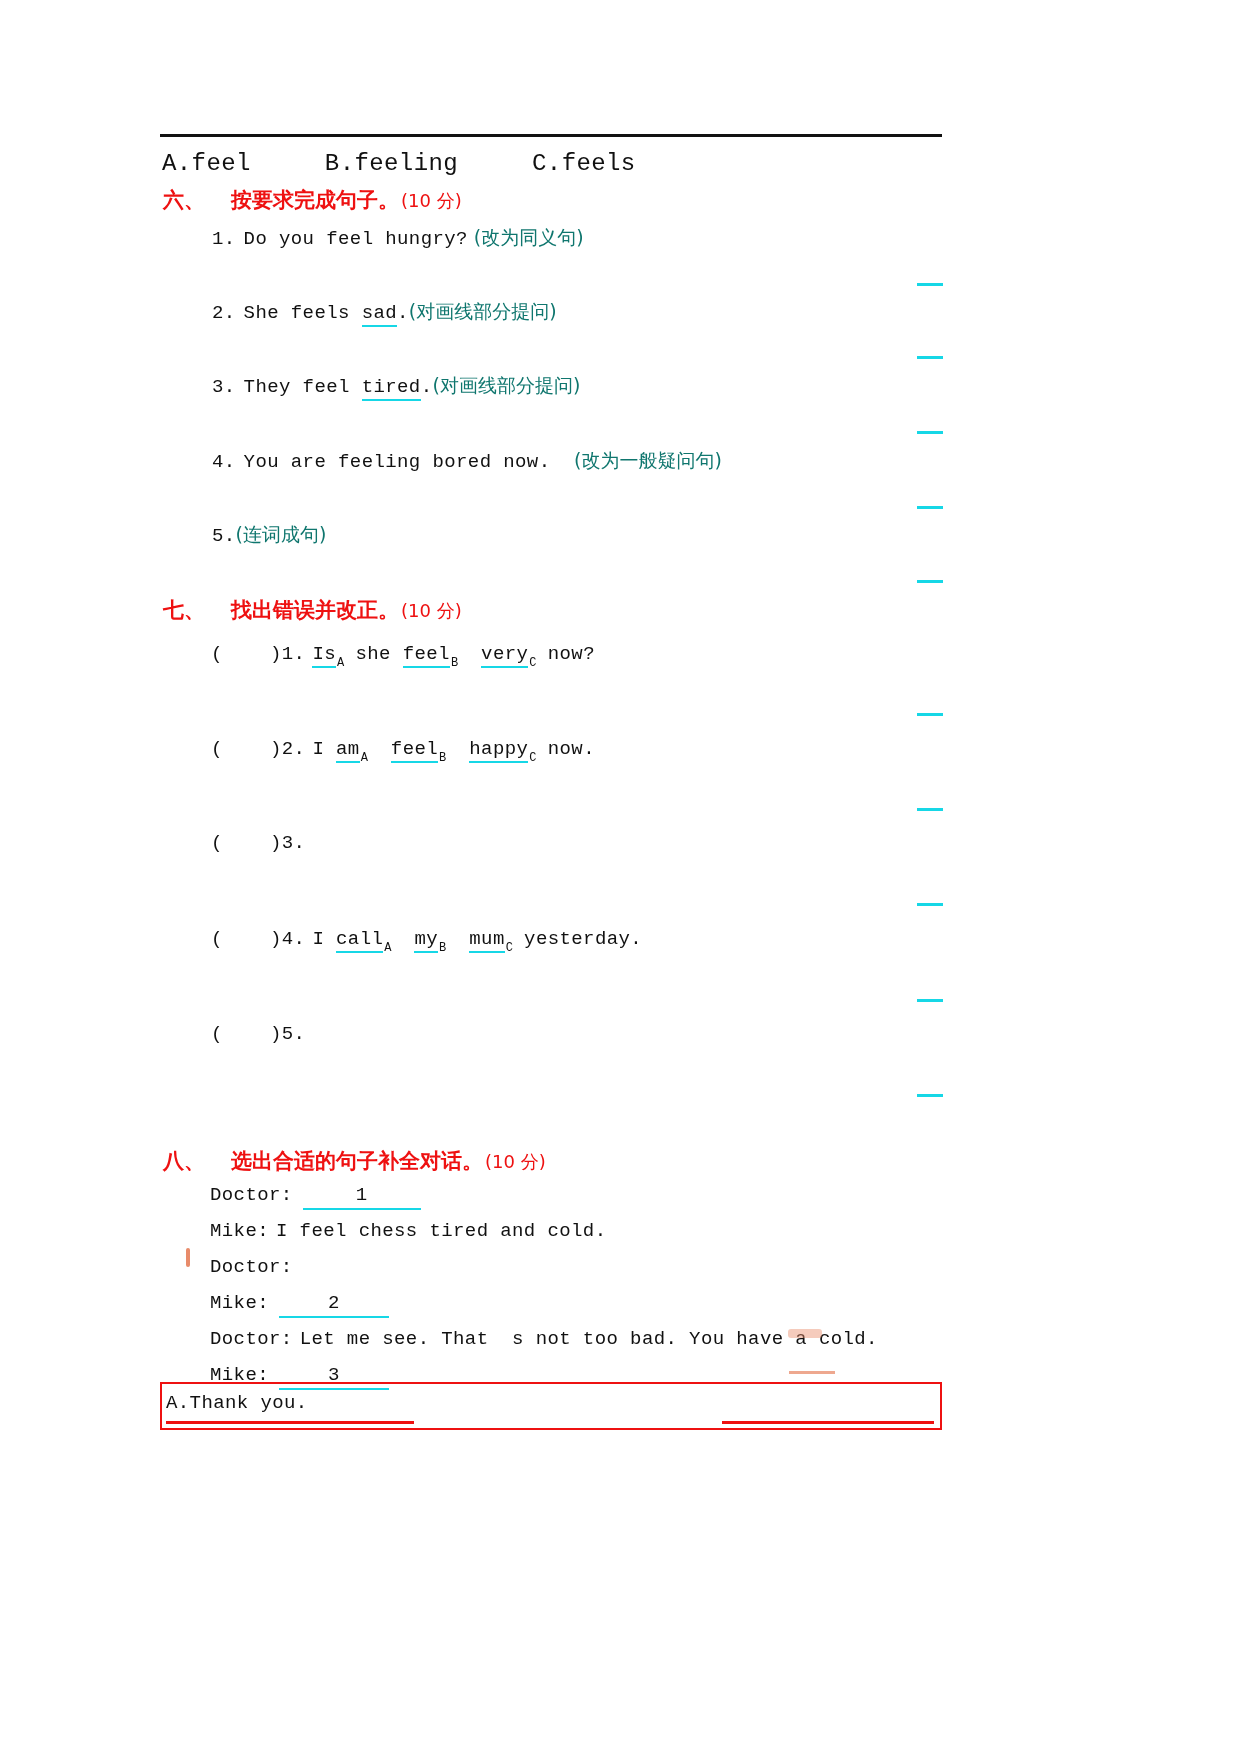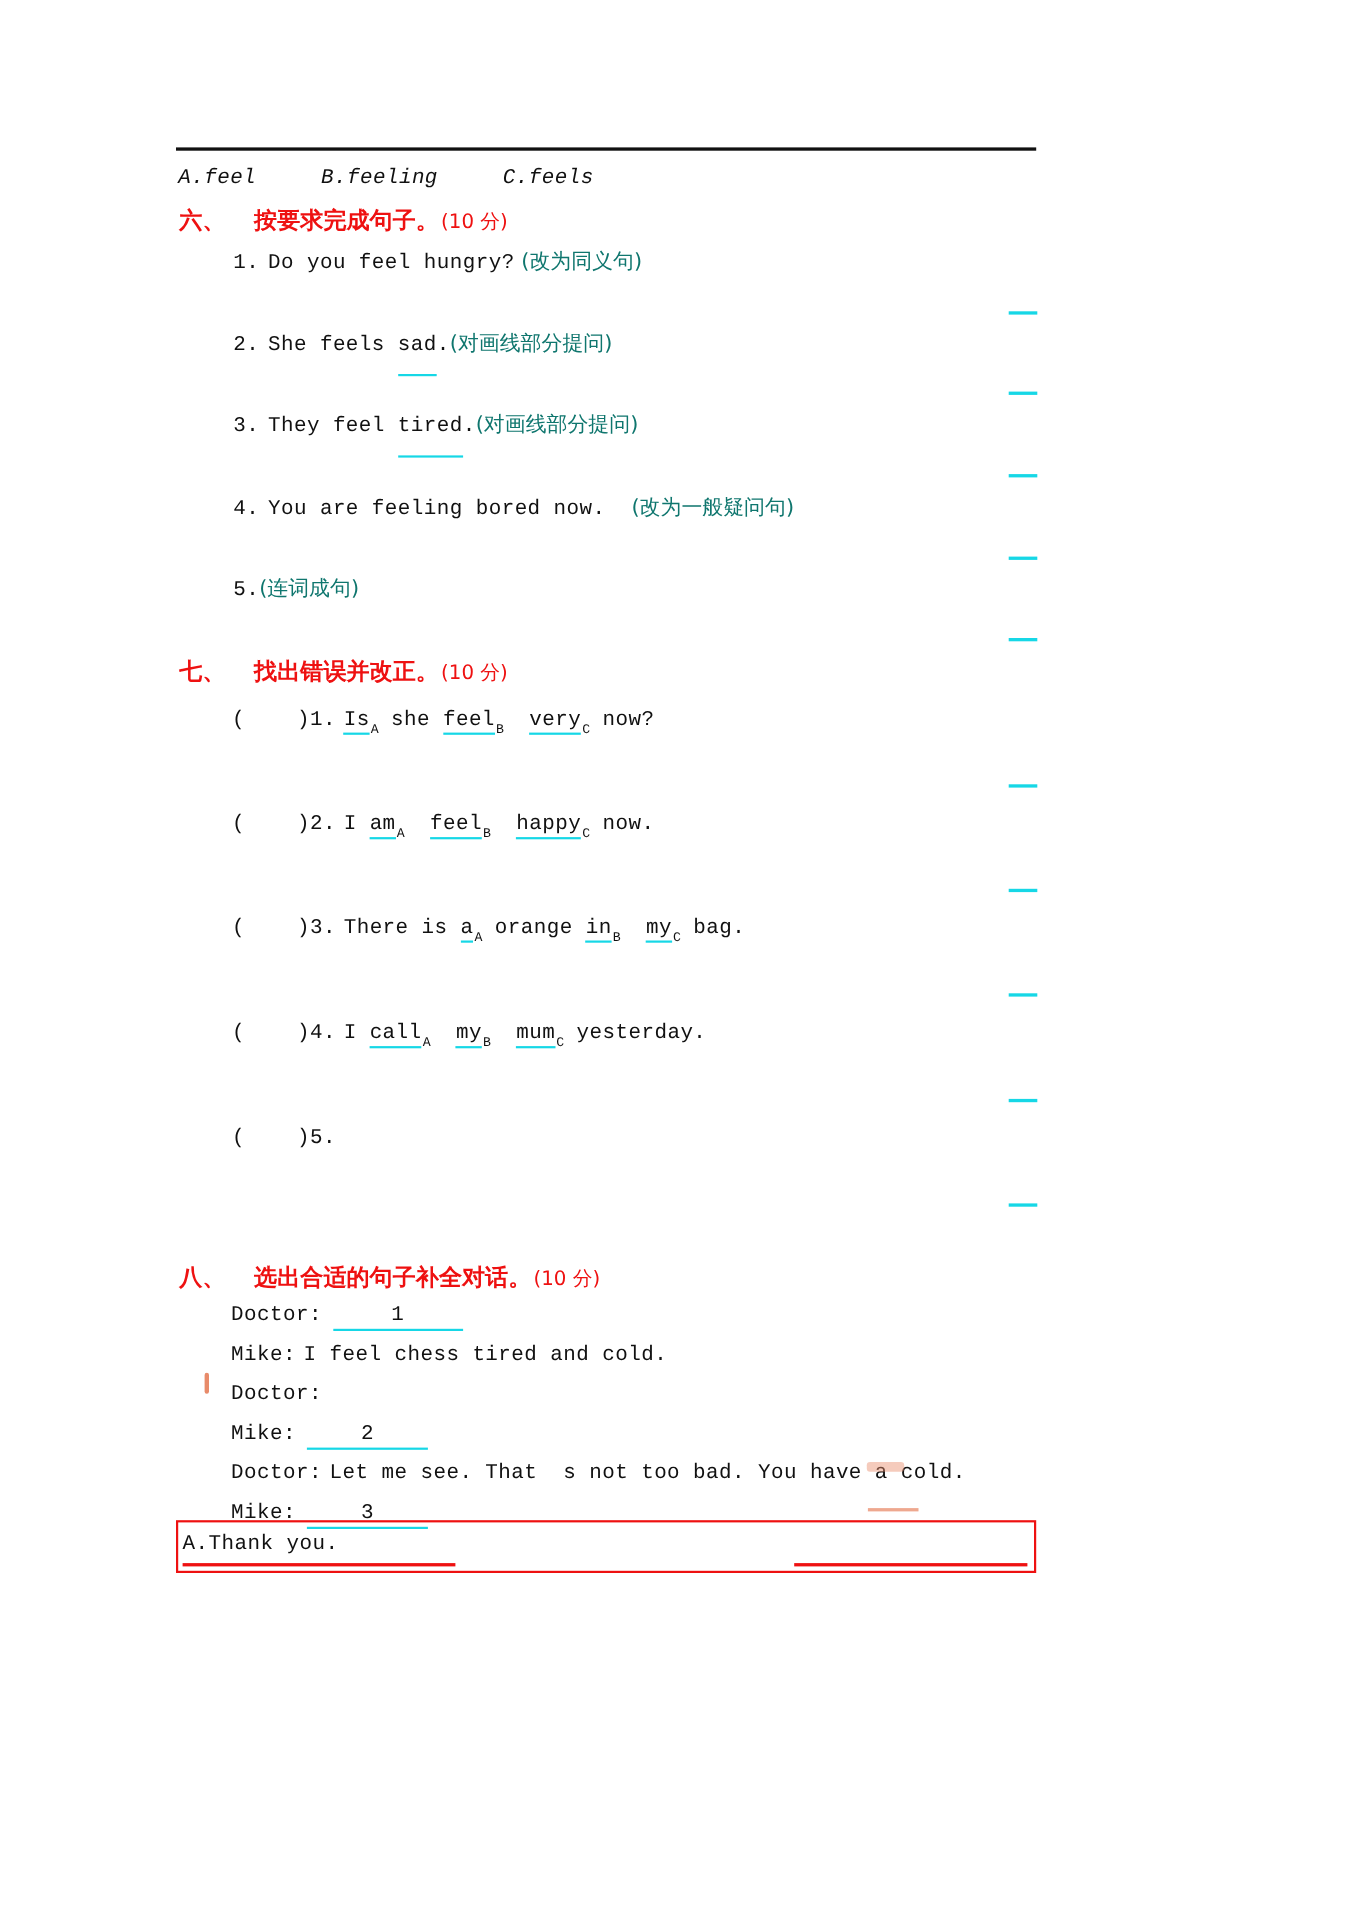--- a/index.html
+++ b/index.html
@@ -45,21 +45,21 @@
   .sec-head .pts{
     font-size:18px;
     font-weight:normal;
     margin-left:2px;
     font-family:"DejaVu Sans","Liberation Sans",sans-serif;
   }
 
   
   .ul{
     border-bottom:2.5px solid #16d7e6;
-    padding-bottom:16px;
+    padding-bottom:1px;
     display:inline-block;
     line-height:1.05;
   }
   .blank{
     display:inline-block;
     border-bottom:2.5px solid #16d7e6;
     text-align:center;
     padding-bottom:2px;
   }
 
@@ -109,21 +109,21 @@
   
   .stray{position:absolute;background:#e88b6a;}
 </style>
 </head>
 <body>
 
 <div class="page">
 
   <div class="top-rule"></div>
 
-  <div class="row en" style="left:162px;top:150px;font-size:19px;font-style:italic;">A.feel     B.feeling     C.feels</div>
+  <div class="row en" style="left:162px;top:150px;font-size:24px;">A.feel     B.feeling     C.feels</div>
 
   <div class="sec-head" style="left:163px;top:186px;">
     <span class="num">六、</span>
     <span>按要求完成句子。</span>
     <span class="pts">(10 分)</span>
   </div>
 
   <div class="row" style="left:212px;top:225px;">
     <span class="en">1.</span>
     <span class="en" style="padding-left:8px;">Do you feel hungry?</span>
@@ -171,21 +171,20 @@
 
   <div class="row" style="left:211px;top:738px;">
     <span class="en">(&nbsp;&nbsp;&nbsp;&nbsp;)</span>
     <span class="en">2.</span>
     <span class="en" style="padding-left:7px;"><span>I </span><span class="mark"><span class="w">am</span><span class="sub">A</span></span><span>  </span><span class="mark"><span class="w">feel</span><span class="sub">B</span></span><span>  </span><span class="mark"><span class="w">happy</span><span class="sub">C</span></span><span> now.</span></span>
   </div>
 
   <div class="row" style="left:211px;top:832px;">
     <span class="en">(&nbsp;&nbsp;&nbsp;&nbsp;)</span>
     <span class="en">3.</span>
-    <span class="en" style="padding-left:7px;"><span>There is </span><span class="mark"><span class="w">a</span><span class="sub">A</span></span><span> orange </span><span class="mark"><span class="w">in</span><span class="sub">B</span></span><span>  </span><span class="mark"><span class="w">my</span><span class="sub">C</span></span><span> bag.</span></span>
   </div>
 
   <div class="row" style="left:211px;top:928px;">
     <span class="en">(&nbsp;&nbsp;&nbsp;&nbsp;)</span>
     <span class="en">4.</span>
     <span class="en" style="padding-left:7px;"><span>I </span><span class="mark"><span class="w">call</span><span class="sub">A</span></span><span>  </span><span class="mark"><span class="w">my</span><span class="sub">B</span></span><span>  </span><span class="mark"><span class="w">mum</span><span class="sub">C</span></span><span> yesterday.</span></span>
   </div>
 
   <div class="row" style="left:211px;top:1023px;">
     <span class="en">(&nbsp;&nbsp;&nbsp;&nbsp;)</span>

